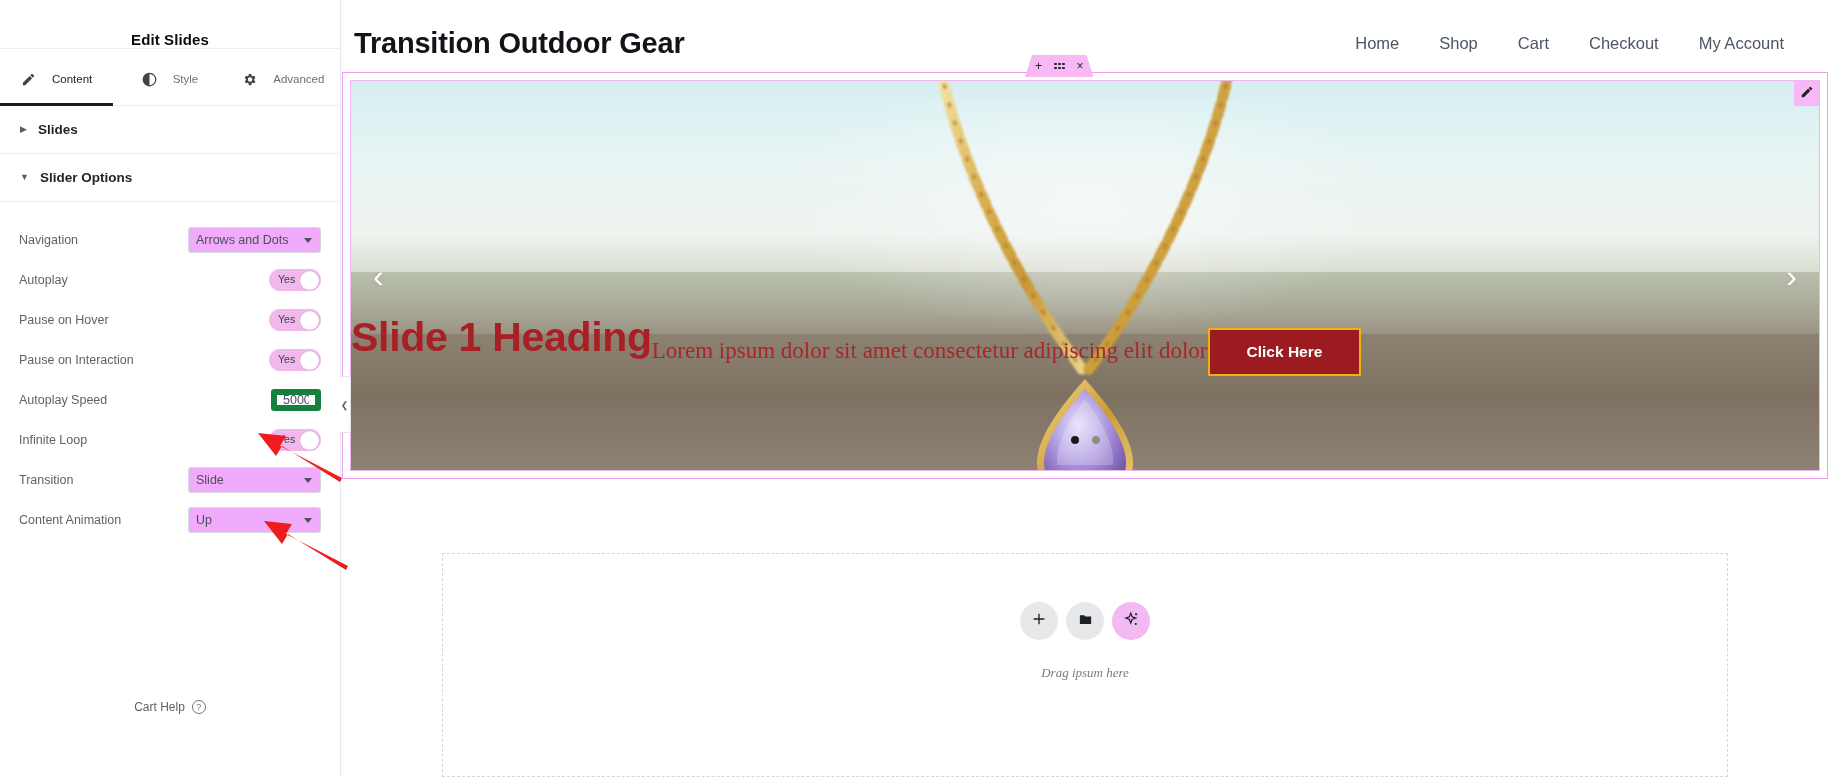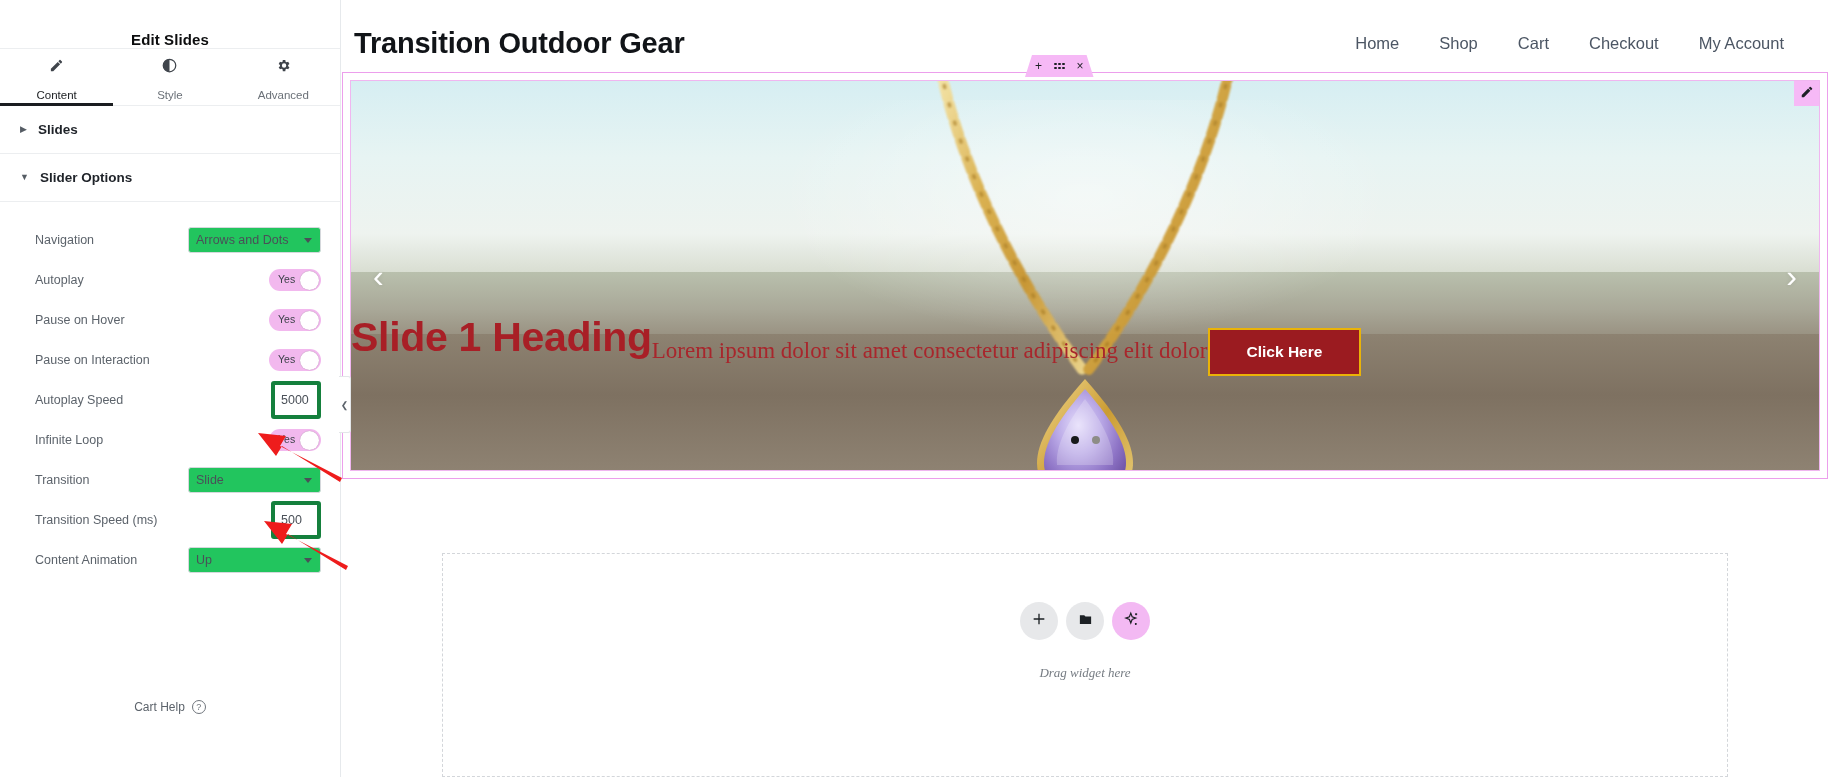--- a/index.html
+++ b/index.html
@@ -18,57 +18,57 @@
     position: relative; flex: 0 0 341px;
   }
   .panel-header {
     height: 49px; display: flex; align-items: flex-end; justify-content: center;
     border-bottom: 1px solid #eceef0;
   }
   .panel-title { font-size: 15px; font-weight: bold; color: #0c0d0e; letter-spacing: .1px; }
 
   .tabs { display: flex; height: 57px; border-bottom: 1px solid #eceef0; }
   .tab {
-    flex: 1; display: flex; flex-direction: column; align-items: center; justify-content: center;
+    flex: 1; display: flex; flex-direction: row; align-items: center; justify-content: center;
     gap: 16px; cursor: pointer; position: relative; padding-top: 4px;
   }
   .tab .ticon { color: #3f444b; display: block; line-height: 0; }
   .tab .tlabel { font-size: 11.5px; color: #6b7178; }
   .tab.active .tlabel { color: #1a1d20; }
   .tab.active::after {
     content: ""; position: absolute; left: 0; right: 0; bottom: -1px; height: 3px; background: #1a1d20;
   }
 
   .accordion {
     height: 48px; display: flex; align-items: center; gap: 11px;
     padding: 0 20px; border-bottom: 1px solid #eceef0; cursor: pointer;
   }
   .accordion .caret { font-size: 9px; color: #555c64; line-height: 1; }
   .accordion .atext { font-size: 13.5px; font-weight: bold; color: #1f2329; }
 
   .controls { padding: 18px 19px 0 19px; }
-  .row { display: flex; align-items: center; height: 40px; margin-bottom: 0px; margin-left: 16px; }
+  .row { display: flex; align-items: center; height: 40px; margin-bottom: 0px; }
   .row .rlabel { font-size: 12.5px; color: #5c636b; flex: 1; }
 
   select.ctl-select {
     -webkit-appearance: none; appearance: none;
     width: 133px; height: 26px; padding: 0 22px 0 7px;
-    border: 1px solid #d5d8dc; border-radius: 3px; background: #22c55e;
+    border: 1px solid #d5d8dc; border-radius: 3px; background: #f0abfc;
     font-family: "Liberation Sans", sans-serif; font-size: 12.5px; color: #4a5058;
     cursor: pointer;
   }
   .sel-wrap { position: relative; width: 133px; }
   .sel-wrap::after {
     content: ""; position: absolute; right: 9px; top: 11px;
     border-left: 4.5px solid transparent; border-right: 4.5px solid transparent;
     border-top: 5.5px solid #4a5058; pointer-events: none;
   }
 
   input.ctl-num {
-    width: 50px; height: 38px; border: 4px solid #15803d; border-radius: 3px;
+    width: 50px; height: 22px; border: 6px solid #15803d; border-radius: 3px;
     padding: 0 6px; font-family: "Liberation Sans", sans-serif; font-size: 12.5px; color: #4a5058;
     background: #fff;
   }
 
   .toggle {
     width: 52px; height: 22px; border-radius: 11px;
     background: #f2b8ee; position: relative; cursor: pointer;
     display: flex; align-items: center;
   }
   .toggle .tyes {
@@ -331,24 +331,20 @@
 
       <div class="row">
         <span class="rlabel">Transition</span>
         <span class="sel-wrap">
           <select class="ctl-select">
             <option>Slide</option>
           </select>
         </span>
       </div>
 
-      <div class="row">
-        <span class="rlabel">Transition Speed (ms)</span>
-        <input class="ctl-num" value="500" style="">
-      </div>
 
       <div class="row">
         <span class="rlabel">Content Animation</span>
         <span class="sel-wrap">
           <select class="ctl-select">
             <option>Up</option>
           </select>
         </span>
       </div>
 
@@ -481,21 +477,21 @@
         </div>
         <div class="dz-btn ai">
           <span>
             <svg width="17" height="17" viewBox="0 0 24 24" fill="none" stroke="#1d2125" stroke-width="1.7">
                 <path d="M11 3l1.9 5.1L18 10l-5.1 1.9L11 17l-1.9-5.1L4 10l5.1-1.9z"></path>
                 <path d="M18.5 3v3M17 4.5h3M18 17v2.6M16.8 18.3h2.6"></path>
               </svg>
           </span>
         </div>
       </div>
-      <div class="dz-label">Drag widget here</div>
+      <div class="dz-label">Drag ipsum here</div>
     </div>
   </div>
 
   <div class="annot" id="annot1">
     <svg width="90" height="52" viewBox="0 0 90 52">
       <g fill="#ee1c1c">
         <path d="M88 50 L30 14 L24 24 L6 1 L34 4 L28 14 L90 46 Z"></path>
       </g>
     </svg>
   </div>

